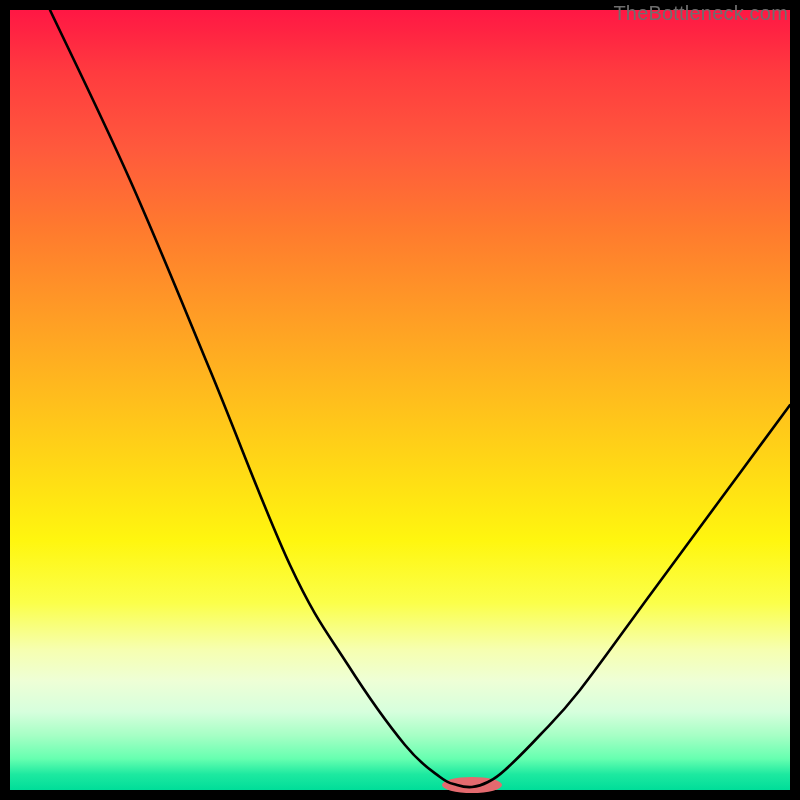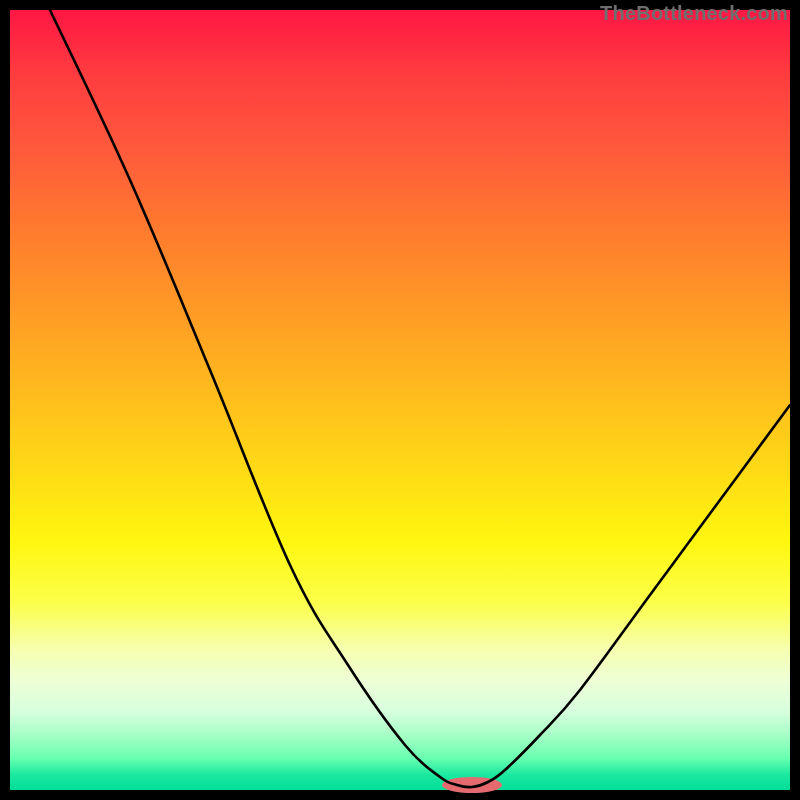--- a/index.html
+++ b/index.html
@@ -50,21 +50,21 @@
     width: 100%;
     height: 100%;
     overflow: visible;
   }
   .watermark {
     position: absolute;
     right: 2px;
     top: -8px;
     color: #6e6e6e;
     font-size: 20px;
-    font-weight: 700;
+    font-weight: 400;
     letter-spacing: 0.2px;
     user-select: none;
   }
   .marker {
     fill: #e46a6f;
     stroke: none;
   }
 </style>
 </head>
 <body>

